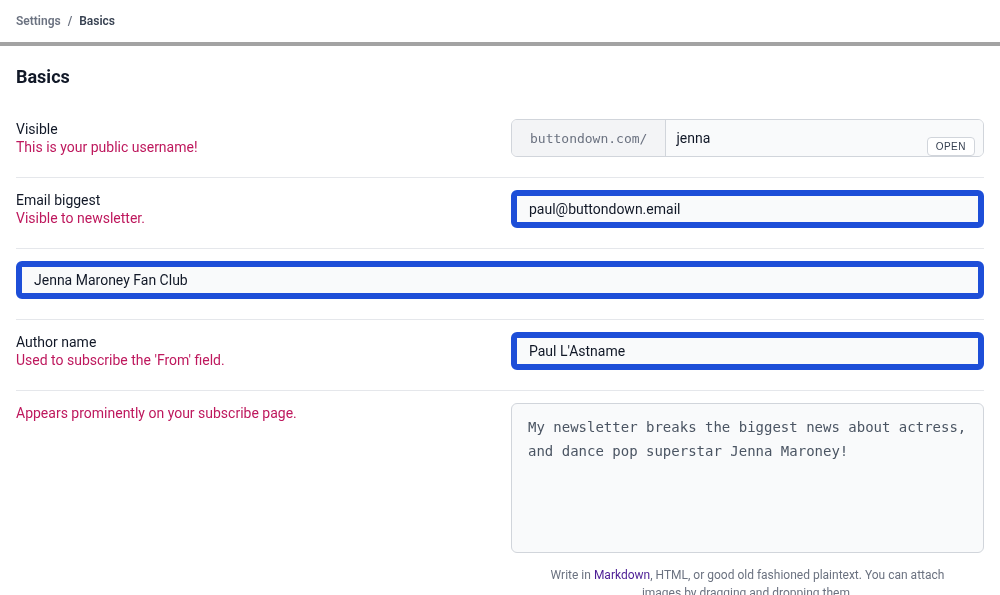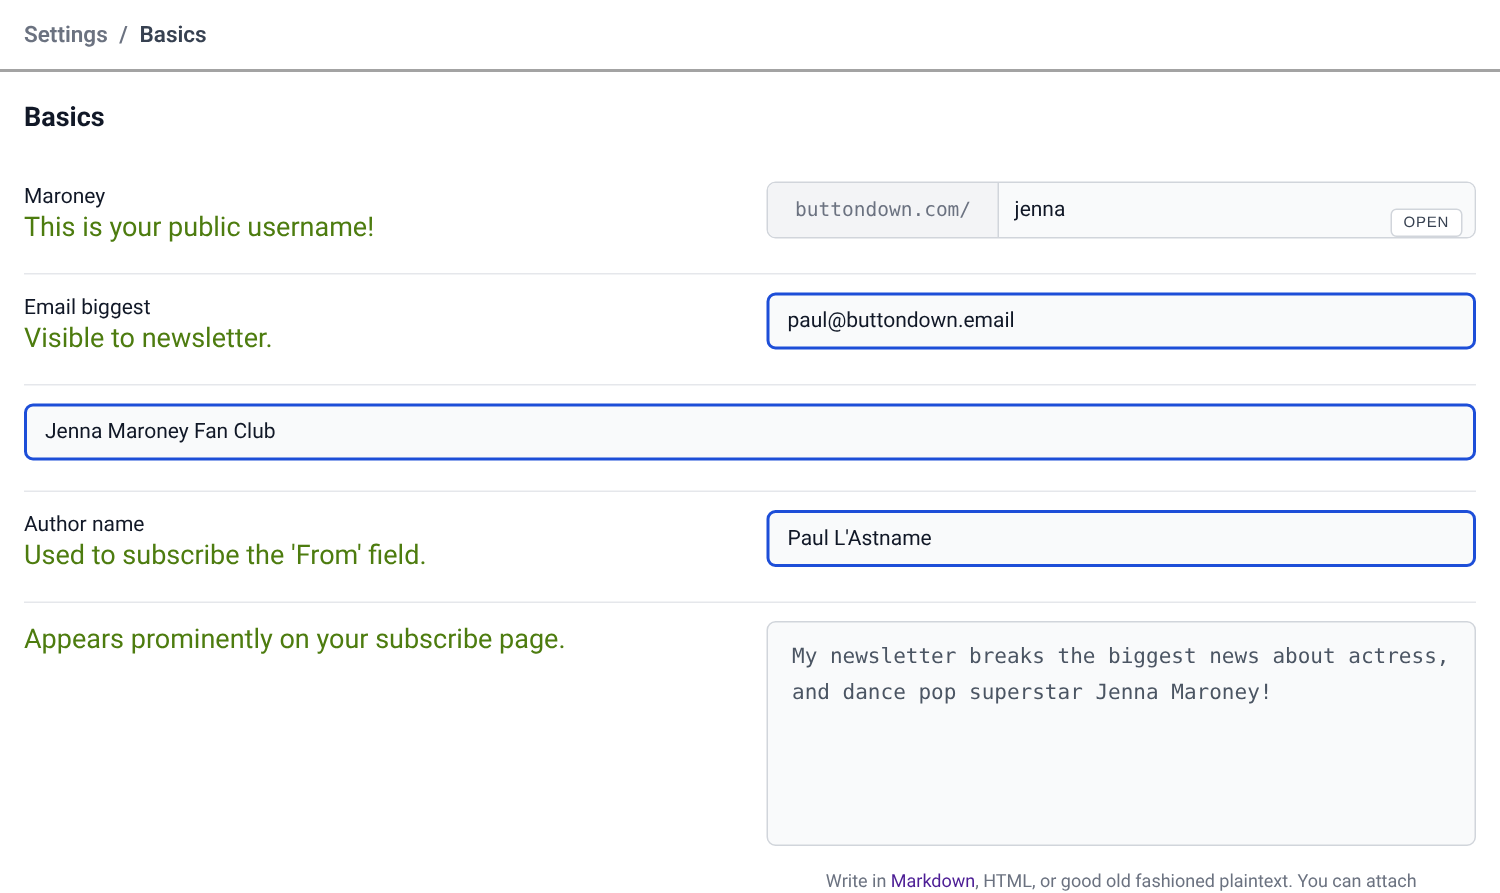--- a/index.html
+++ b/index.html
@@ -11,22 +11,22 @@
       font-family: -apple-system, BlinkMacSystemFont, "Segoe UI", Roboto, Helvetica, Arial, sans-serif;
       font-size: 14px;
       color: #1a1a1a;
       background: #ffffff;
       width: 1000px;
       height: 595px;
       overflow: hidden;
     }
     .breadcrumb {
       padding: 14px 16px;
-      border-bottom: 2px solid #a3a3a3;
-      font-size: 15px;
+      border-bottom: 4px solid #a3a3a3;
+      font-size: 12px;
       font-weight: 600;
     }
     .breadcrumb .parent {
       color: #6b7280;
     }
     .breadcrumb .sep {
       color: #6b7280;
       margin: 0 4px;
     }
     .breadcrumb .current {
@@ -54,22 +54,22 @@
       width: 495px;
       flex-shrink: 0;
       padding-top: 2px;
     }
     .field-label {
       font-size: 14px;
       color: #111827;
       margin-bottom: 2px;
     }
     .field-help {
-      font-size: 18px;
-      color: #4d7c0f;
+      font-size: 14px;
+      color: #be185d;
     }
     .field-input-col {
       flex: 1;
     }
     .input-group {
       display: flex;
       border: 1px solid #d1d5db;
       border-radius: 6px;
       overflow: hidden;
       background: #f9fafb;
@@ -113,21 +113,21 @@
       border-radius: 4px;
       font-size: 10px;
       font-weight: 500;
       letter-spacing: 0.5px;
       padding: 3px 8px;
       color: #374151;
       cursor: pointer;
     }
     .text-input {
       width: 100%;
-      border: 2px solid #1d4ed8;
+      border: 6px solid #1d4ed8;
       border-radius: 6px;
       background: #f9fafb;
       height: 38px;
       padding: 7px 12px;
       font-size: 14px;
       font-family: inherit;
       color: #111827;
       outline: none;
     }
     .textarea {
@@ -168,21 +168,21 @@
   <span class="parent">Settings</span>
   <span class="sep">/</span>
   <span class="current">Basics</span>
 </div>
 
 <div class="content">
   <h1 class="page-title">Basics</h1>
 
   <div class="field-row">
     <div class="field-label-col">
-      <div class="field-label">Maroney</div>
+      <div class="field-label">Visible</div>
       <div class="field-help">This is your public username!</div>
     </div>
     <div class="field-input-col">
       <div class="input-group">
         <div class="input-prefix">buttondown.com/</div>
         <div class="input-main">
           <input type="text" value="jenna" style="">
         </div>
         <div class="input-suffix">
           <button class="open-btn">OPEN</button>

